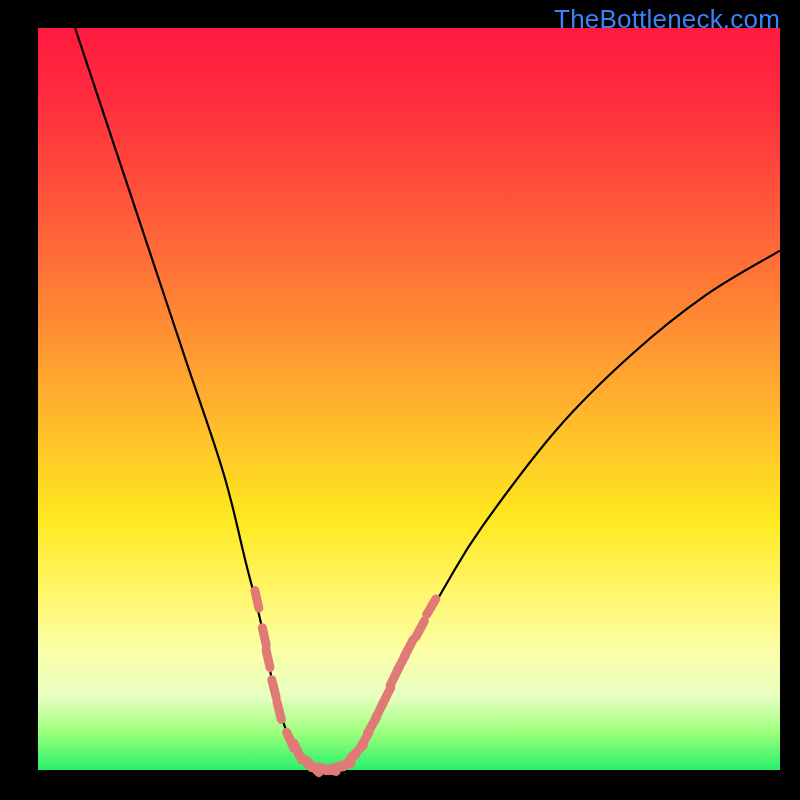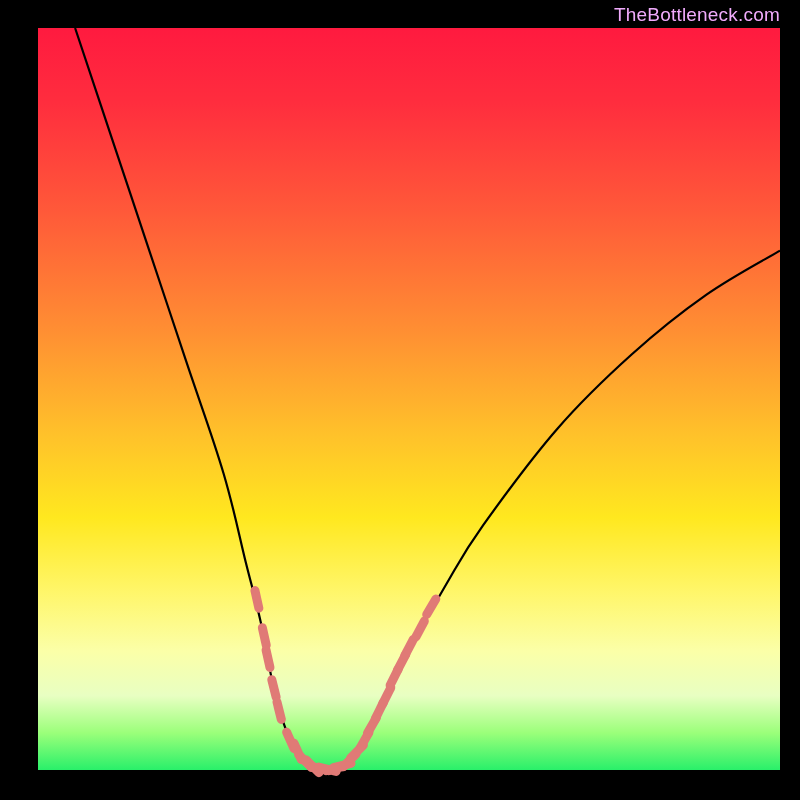--- a/index.html
+++ b/index.html
@@ -36,22 +36,22 @@
       #fff66a 76%,
       #fbffa8 84%,
       #e8ffc2 90%,
       #9bff7a 95%,
       #29f06a 100%);
   }
   .watermark {
     position: absolute;
     top: 4px;
     right: 20px;
-    color: #f0abfc;
-    font-size: 19px;
+    color: #3b82f6;
+    font-size: 26px;
     font-weight: 500;
     letter-spacing: 0.2px;
   }
   svg.curve {
     position: absolute;
     left: 0;
     top: 0;
     width: 742px;
     height: 742px;
     overflow: visible;

